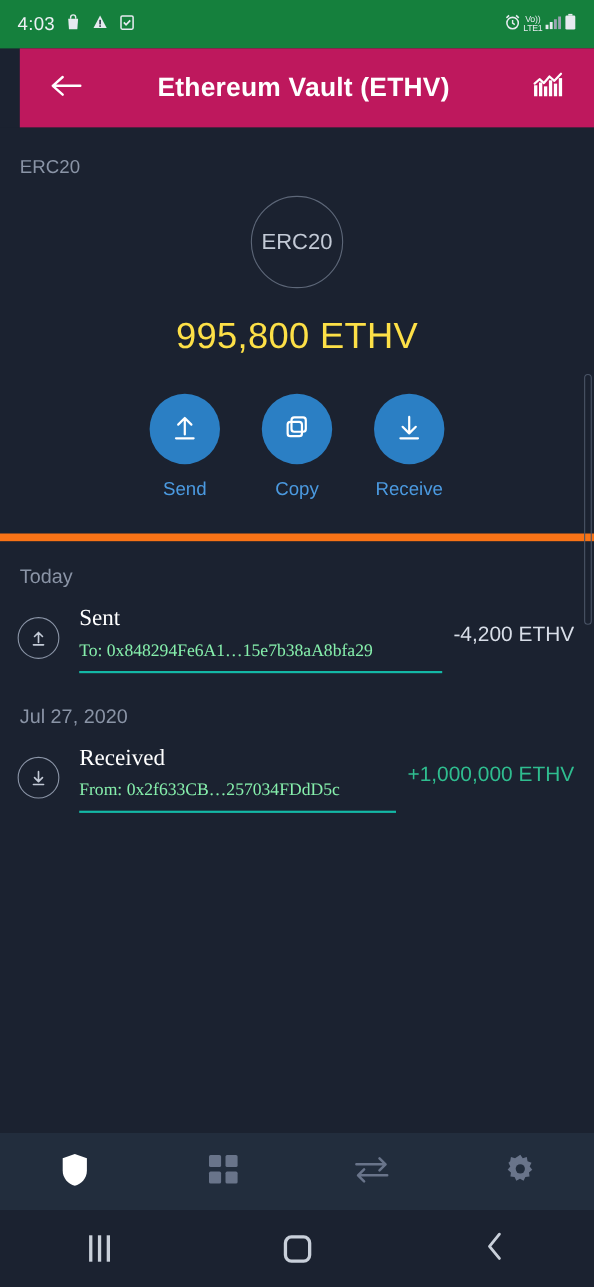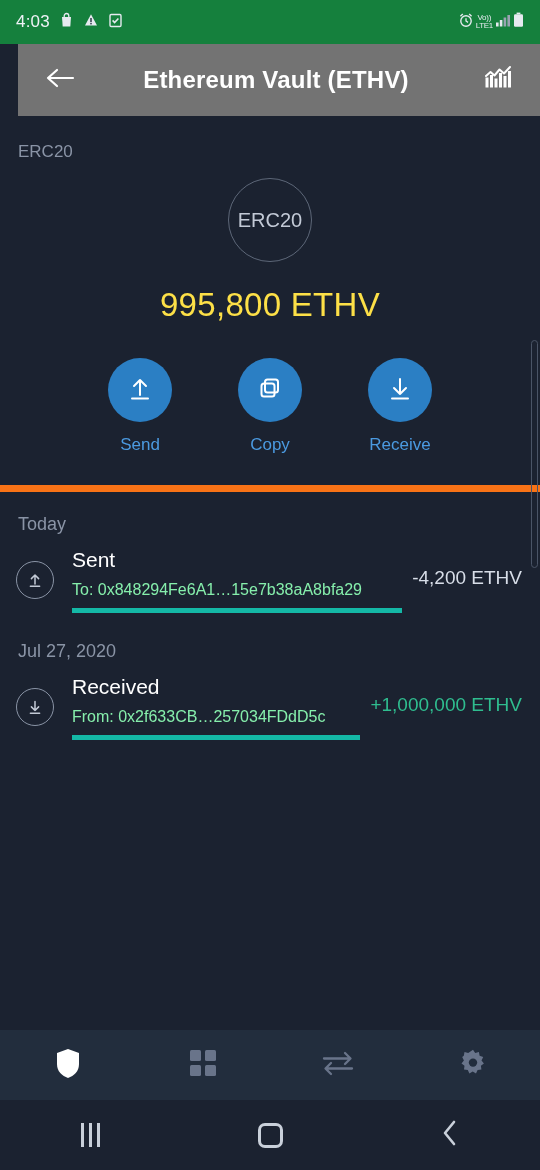--- a/index.html
+++ b/index.html
@@ -24,21 +24,21 @@
   .sb-time{ font-size:17px; letter-spacing:.2px; color:#eef1f6; }
   .sb-right{ margin-left:auto; display:flex; align-items:center; gap:2px; }
   .sb-ico{ display:block; }
   .sb-net{ display:flex; flex-direction:column; align-items:center; line-height:1;}
   .sb-net .v{ font-size:8px; color:#e6eaf0; letter-spacing:-.2px;}
   .sb-net .l{ font-size:8px; color:#e6eaf0; letter-spacing:-.3px;}
 
   
   .appbar{
     height:72px;
-    background:#737373;
+    background:#be185d;
     display:flex; align-items:center;
     padding:0 20px;
     margin-left:18px;
   }
   .back-btn{ width:44px; height:44px; display:flex; align-items:center; justify-content:center; cursor:pointer;}
   .appbar-title{
     flex:1; text-align:center;
     font-size:24px; font-weight:bold; color:#ffffff;
     letter-spacing:.2px;
     margin-left:-6px;
@@ -65,21 +65,21 @@
     font-size:20px; color:#c3cad6;
   }
   .balance-amt{
     text-align:center;
     font-size:33px;
     color:#fde047;
     margin-top:24px;
     letter-spacing:.3px;
   }
   .actions{
-    display:flex; justify-content:center; gap:28px;
+    display:flex; justify-content:center; 
     margin-top:34px;
   }
   .action{ width:102px; display:flex; flex-direction:column; align-items:center; cursor:pointer;}
   .action-circle{
     width:64px; height:64px; border-radius:50%;
     background:#2b7fc4;
     display:flex; align-items:center; justify-content:center;
   }
   .action-label{ margin-top:13px; font-size:17px; color:#4b9ae0; }
 
@@ -95,21 +95,21 @@
     min-height:78px;
     cursor:pointer;
   }
   .tx-ico{
     width:38px; height:38px; border-radius:50%;
     border:1px solid #8a94a6;
     display:flex; align-items:center; justify-content:center;
     flex:0 0 38px;
     margin-right:18px;
   }
-  .tx-mid{ flex:1; min-width:0; border-bottom:5px solid #14b8a6; padding-bottom:9px; }
+  .tx-mid{ flex:1; min-width:0; border-bottom:2px solid #14b8a6; padding-bottom:9px;font-family:Liberation Serif, serif; }
   .tx-title{ font-size:21px; color:#ffffff; }
   .tx-sub{ font-size:16px; color:#86efac; margin-top:9px; white-space:nowrap;}
   .tx-amt{
     font-size:19px; margin-left:10px;
     white-space:nowrap; align-self:center;
     padding-bottom:4px;
   }
   .tx-amt.neg{ color:#d8dee8; }
   .tx-amt.pos{ color:#2fbd8f; }
 

